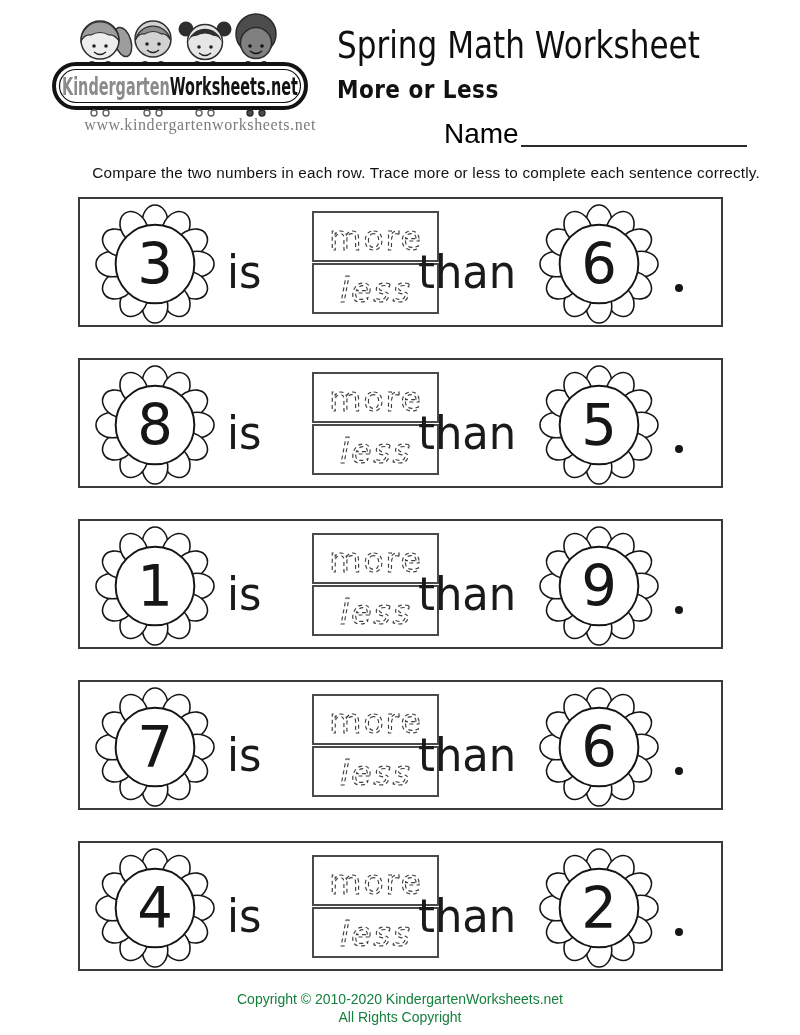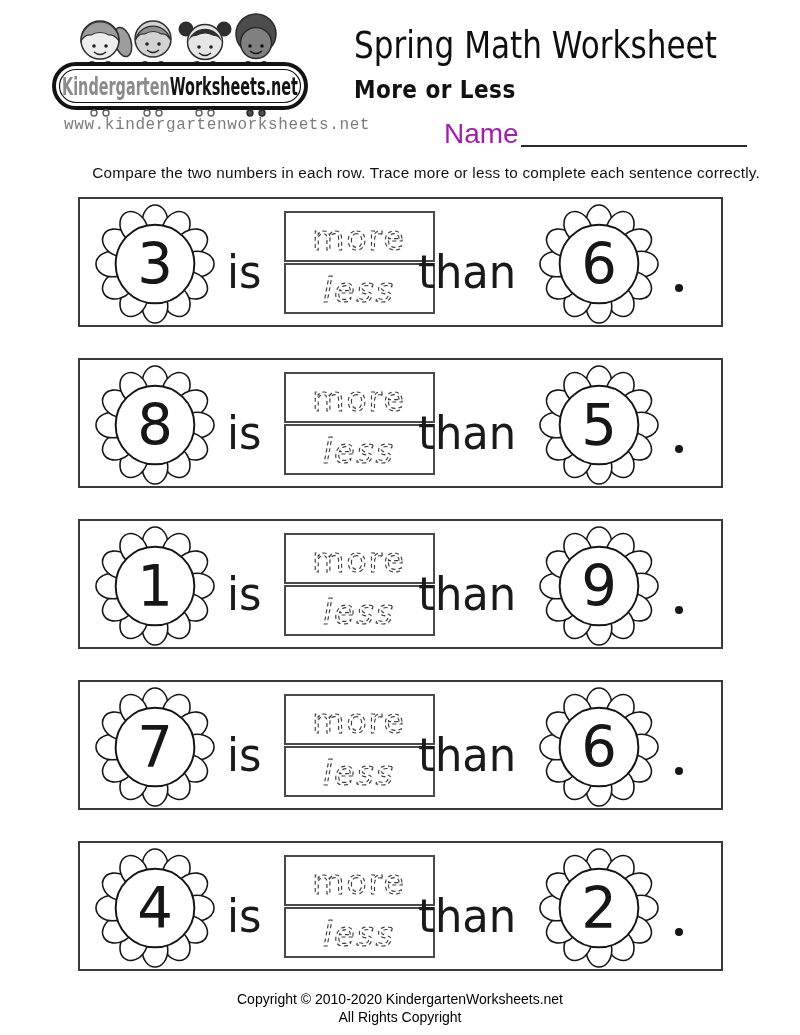--- a/index.html
+++ b/index.html
@@ -9,36 +9,36 @@
     width: 800px; height: 1035px; margin: 0; position: relative;
     font-family: "Liberation Sans", sans-serif; color: #161616; overflow: hidden;
   }
   .page { position: absolute; inset: 0; background: #ffffff; }
 
   
   .logo-wrap { position: absolute; left: 50px; top: 0; width: 260px; }
   .logo-svg { display: block; }
   .logo-url {
     position: absolute; left: 14px; top: 116px; width: 252px;
-    text-align: left; font-size: 16px; color: #7c7c7c; letter-spacing: 0.6px;
-    font-family: Liberation Mono, monospace;
-  }
-
-  .title-block { position: absolute; left: 354px; top: 24px; }
+    text-align: right; font-size: 16px; color: #7c7c7c; letter-spacing: 0.6px;
+    font-family: Liberation Serif, serif;
+  }
+
+  .title-block { position: absolute; left: 337px; top: 24px; }
   .ws-title {
     font-family: "DejaVu Sans", sans-serif; font-size: 37px; font-weight: 400;
     color: #0f0f0f; transform: scaleX(0.84); transform-origin: left top; white-space: nowrap;
   }
   .ws-subtitle {
     margin-top: 9px; font-family: "DejaVu Sans", sans-serif; font-size: 24px;
     font-weight: bold; color: #111; transform: scaleX(0.9); transform-origin: left top;
     letter-spacing: 0.5px; white-space: nowrap;
   }
   .name-row { position: absolute; left: 444px; top: 118px; width: 303px; display: flex; }
-  .name-label { font-size: 28px; color: #a21caf; line-height: 32px; }
+  .name-label { font-size: 28px; color: #000000; line-height: 32px; }
   .name-line { flex: 1; border-bottom: 2px solid #2b2b2b; margin-bottom: 3px; margin-left: 2px; }
 
   .instructions {
     position: absolute; left: 40px; top: 164px; width: 720px; text-align: right;
     font-size: 15.3px; color: #121212; letter-spacing: 0.2px;
   }
 
   
   .rows { position: absolute; left: 78px; top: 197px; }
   .row {
@@ -50,40 +50,40 @@
   .flower-right { left: 459px; }
   .word {
     position: absolute; top: 50px; font-family: "DejaVu Sans", sans-serif;
     font-size: 46px; line-height: 1; color: #1a1a1a; white-space: nowrap;
     transform: scaleX(0.94); transform-origin: left top;
   }
   .word-is { left: 147px; }
   .word-than { left: 338px; }
   .trace-box { position: absolute; left: 204px; top: 12px; width: 127px; }
   .trace-cell {
-    width: 151px; height: 51px; border: 2px solid #4a4a4a; background: #fff;
-    display: flex; align-items: center; justify-content: center;
+    width: 127px; height: 51px; border: 2px solid #4a4a4a; background: #fff;
+    display: flex; align-items: center; justify-content: flex-end; margin-left: 28px;
   }
   .trace-cell + .trace-cell { margin-top: 1px; font-style: italic; }
   .trace-text {
     font-family: "DejaVu Sans", sans-serif; font-size: 33px; letter-spacing: 2px;
     fill: none; stroke: #3f3f3f; stroke-width: 1.15px; stroke-dasharray: 4 3.2;
   }
   .flower-num {
     font-family: "DejaVu Sans", sans-serif; font-size: 57px; fill: #161616;
   }
   .period {
     position: absolute; left: 595px; top: 85px; width: 8px; height: 8px;
     background: #161616; border-radius: 50%;
   }
 
   
   .footer {
     position: absolute; left: 0; top: 990px; width: 800px; text-align: center;
-    font-size: 14px; color: #000000; line-height: 18px;
+    font-size: 14px; color: #15803d; line-height: 18px;
   }
 </style>
 </head>
 <body>
 
 <svg style="position:absolute;width:0;height:0" aria-hidden="true">
   <defs>
     <g id="flower-shape" stroke="#151515" fill="#ffffff">
       <ellipse transform="rotate(0 61 61)" cx="61" cy="18" rx="13" ry="17" stroke-width="1.6"></ellipse>
       <ellipse transform="rotate(30 61 61)" cx="61" cy="18" rx="13" ry="17" stroke-width="1.6"></ellipse>

